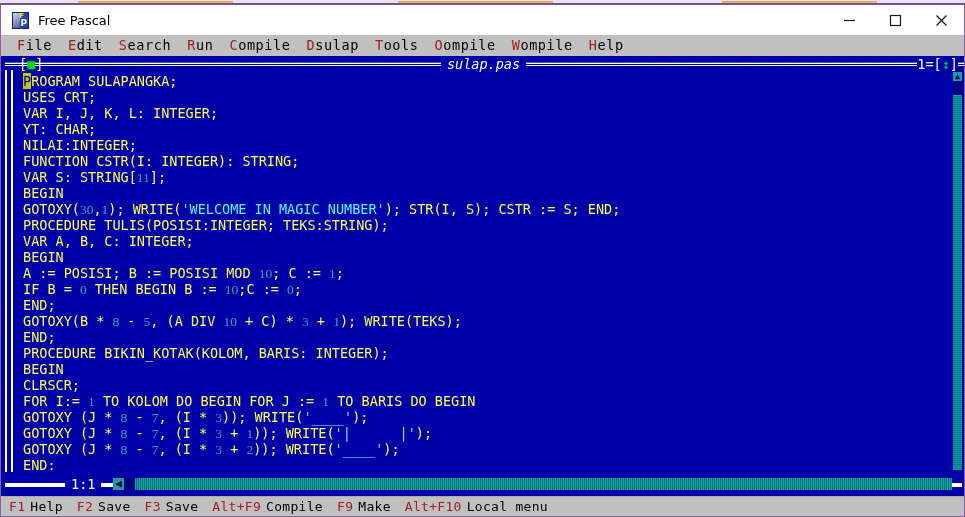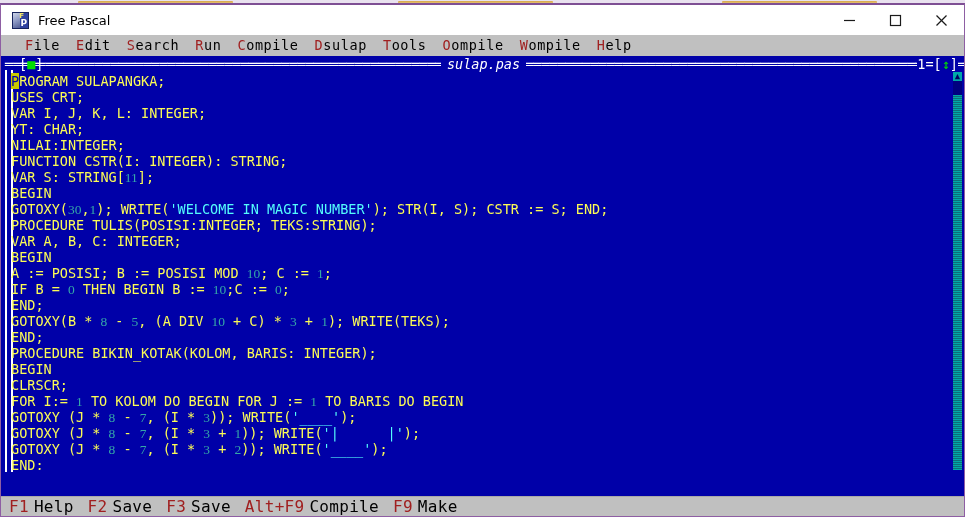--- a/index.html
+++ b/index.html
@@ -131,21 +131,21 @@
   }
   .win-btn svg { display: block; }
 
   
   .menubar {
     flex: 0 0 21px;
     height: 21px;
     background: #c0c0c0;
     display: flex;
     align-items: center;
-    padding-left: 16px;
+    padding-left: 8px;
     font-family: "DejaVu Sans Mono", "Liberation Mono", monospace;
     font-size: 13.5px;
     letter-spacing: 0.6px;
   }
   .menu-item {
     padding: 0 8px;
     color: #000000;
     white-space: pre;
     line-height: 21px;
   }
@@ -229,20 +229,21 @@
   
   .code {
     position: absolute;
     left: 10px;
     top: 17px;
     right: 14px;
     bottom: 26px;
     white-space: pre;
     overflow: hidden;
     color: #fcfc54;
+    padding-left: 12px;
   }
   .code-line {
     height: 16px;
     line-height: 16px;
     white-space: pre;
   }
   .tok-kw   { color: #fcfc54; }
   .tok-num  { color: #35a7a7; font-family: Liberation Serif, serif; }
   .tok-str  { color: #54fcfc; }
   .cursor-cell {
@@ -348,21 +349,21 @@
 
   
   .statusbar {
     flex: 0 0 19px;
     height: 19px;
     background: #c0c0c0;
     display: flex;
     align-items: center;
     padding-left: 8px;
     font-family: "DejaVu Sans Mono", "Liberation Mono", monospace;
-    font-size: 16px;
+    font-size: 13px;
     color: #000000;
     letter-spacing: 0.3px;
     border-top: 1px solid #a9a9a9;
   }
   .status-item {
     display: flex;
     align-items: center;
     margin-right: 14px;
     white-space: pre;
     line-height: 19px;
@@ -438,26 +439,35 @@
 
         <div class="ew-left-border"></div>
 
         <div class="code" id="code-area"><div class="code-line"><span class="cursor-cell">P</span><span class="tok-kw">ROGRAM SULAPANGKA;</span></div><div class="code-line"><span class="tok-kw">USES CRT;</span></div><div class="code-line"><span class="tok-kw">VAR I, J, K, L: INTEGER;</span></div><div class="code-line"><span class="tok-kw">YT: CHAR;</span></div><div class="code-line"><span class="tok-kw">NILAI:INTEGER;</span></div><div class="code-line"><span class="tok-kw">FUNCTION CSTR(I: INTEGER): STRING;</span></div><div class="code-line"><span class="tok-kw">VAR S: STRING[</span><span class="tok-num">11</span><span class="tok-kw">];</span></div><div class="code-line"><span class="tok-kw">BEGIN</span></div><div class="code-line"><span class="tok-kw">GOTOXY(</span><span class="tok-num">30</span><span class="tok-kw">,</span><span class="tok-num">1</span><span class="tok-kw">); WRITE(</span><span class="tok-str">'WELCOME IN MAGIC NUMBER'</span><span class="tok-kw">); STR(I, S); CSTR := S; END;</span></div><div class="code-line"><span class="tok-kw">PROCEDURE TULIS(POSISI:INTEGER; TEKS:STRING);</span></div><div class="code-line"><span class="tok-kw">VAR A, B, C: INTEGER;</span></div><div class="code-line"><span class="tok-kw">BEGIN</span></div><div class="code-line"><span class="tok-kw">A := POSISI; B := POSISI MOD </span><span class="tok-num">10</span><span class="tok-kw">; C := </span><span class="tok-num">1</span><span class="tok-kw">;</span></div><div class="code-line"><span class="tok-kw">IF B = </span><span class="tok-num">0</span><span class="tok-kw"> THEN BEGIN B := </span><span class="tok-num">10</span><span class="tok-kw">;C := </span><span class="tok-num">0</span><span class="tok-kw">;</span></div><div class="code-line"><span class="tok-kw">END;</span></div><div class="code-line"><span class="tok-kw">GOTOXY(B * </span><span class="tok-num">8</span><span class="tok-kw"> - </span><span class="tok-num">5</span><span class="tok-kw">, (A DIV </span><span class="tok-num">10</span><span class="tok-kw"> + C) * </span><span class="tok-num">3</span><span class="tok-kw"> + </span><span class="tok-num">1</span><span class="tok-kw">); WRITE(TEKS);</span></div><div class="code-line"><span class="tok-kw">END;</span></div><div class="code-line"><span class="tok-kw">PROCEDURE BIKIN_KOTAK(KOLOM, BARIS: INTEGER);</span></div><div class="code-line"><span class="tok-kw">BEGIN</span></div><div class="code-line"><span class="tok-kw">CLRSCR;</span></div><div class="code-line"><span class="tok-kw">FOR I:= </span><span class="tok-num">1</span><span class="tok-kw"> TO KOLOM DO BEGIN FOR J := </span><span class="tok-num">1</span><span class="tok-kw"> TO BARIS DO BEGIN</span></div><div class="code-line"><span class="tok-kw">GOTOXY (J * </span><span class="tok-num">8</span><span class="tok-kw"> - </span><span class="tok-num">7</span><span class="tok-kw">, (I * </span><span class="tok-num">3</span><span class="tok-kw">)); WRITE(</span><span class="tok-str">'____'</span><span class="tok-kw">);</span></div><div class="code-line"><span class="tok-kw">GOTOXY (J * </span><span class="tok-num">8</span><span class="tok-kw"> - </span><span class="tok-num">7</span><span class="tok-kw">, (I * </span><span class="tok-num">3</span><span class="tok-kw"> + </span><span class="tok-num">1</span><span class="tok-kw">)); WRITE(</span><span class="tok-str">'|      |'</span><span class="tok-kw">);</span></div><div class="code-line"><span class="tok-kw">GOTOXY (J * </span><span class="tok-num">8</span><span class="tok-kw"> - </span><span class="tok-num">7</span><span class="tok-kw">, (I * </span><span class="tok-num">3</span><span class="tok-kw"> + </span><span class="tok-num">2</span><span class="tok-kw">)); WRITE(</span><span class="tok-str">'____'</span><span class="tok-kw">);</span></div><div class="code-line"><span class="tok-kw">END;</span></div></div>
 
         <div class="vscroll">
           <div class="arrow-up">▲</div>
           <div class="thumb"></div>
         </div>
 
+        <div class="ew-bottom">
+          <div class="ew-bottom-line"></div>
+          <div class="pos-indicator">1:1</div>
+          <div class="hscroll">
+            <div class="arrow-left">◀</div>
+            <div class="thumb"></div>
+          </div>
+        </div>
 
       </div>
     </div>
 
     <div class="statusbar" id="statusbar">
         <div class="status-item"><span class="status-key">F1</span><span class="status-label">Help</span></div>
         <div class="status-item"><span class="status-key">F2</span><span class="status-label">Save</span></div>
         <div class="status-item"><span class="status-key">F3</span><span class="status-label">Save</span></div>
         <div class="status-item"><span class="status-key">Alt+F9</span><span class="status-label">Compile</span></div>
         <div class="status-item"><span class="status-key">F9</span><span class="status-label">Make</span></div>
+        <div class="status-item"><span class="status-key">Alt+F10</span><span class="status-label">Local menu</span></div>
       </div>
 
   </div>
 </div>
 
 </body></html>

